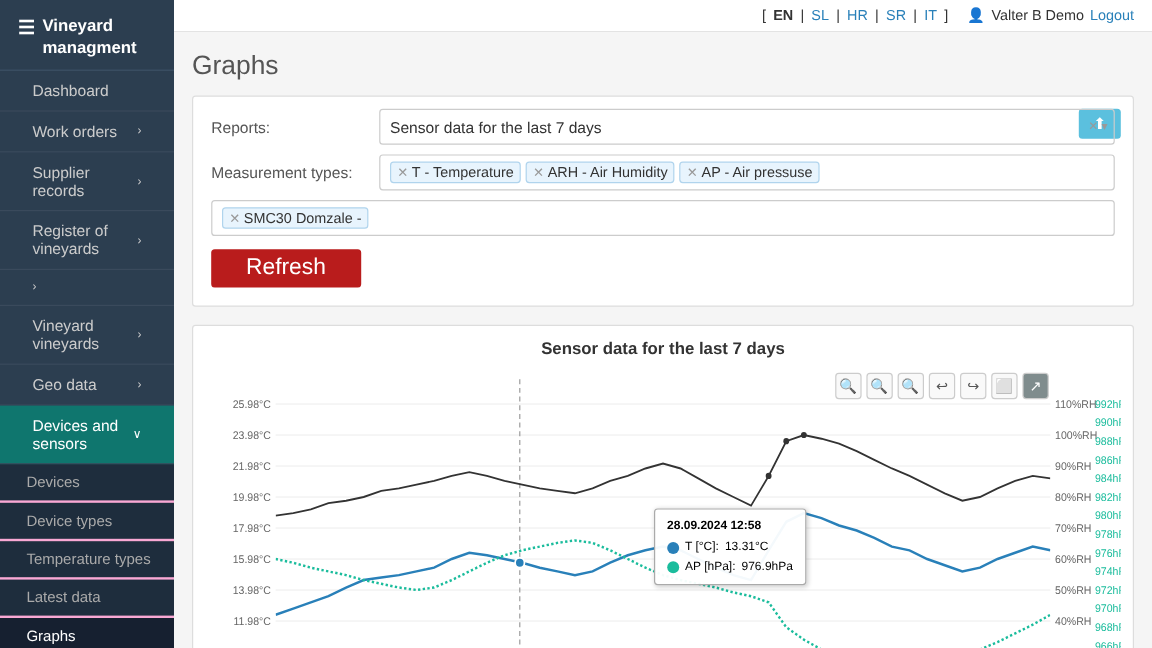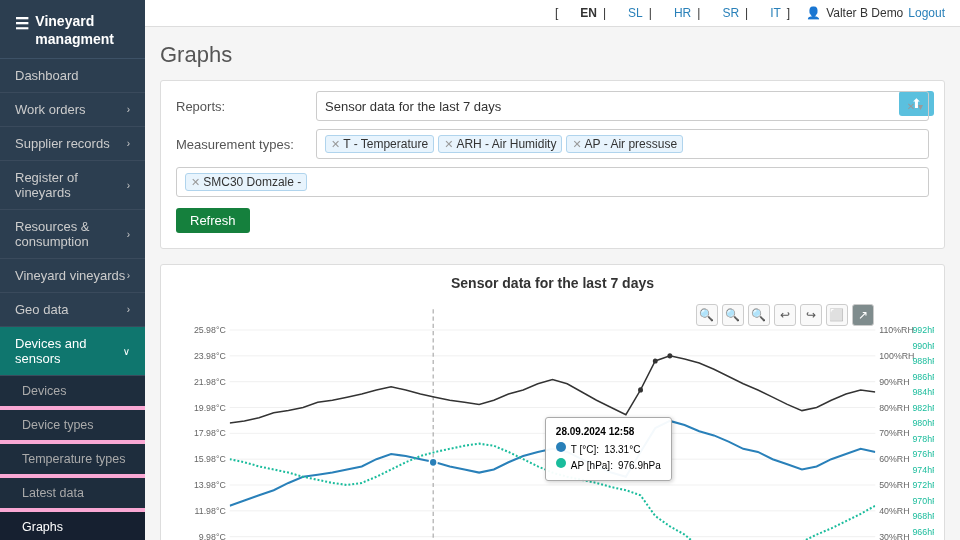--- a/index.html
+++ b/index.html
@@ -25,37 +25,37 @@
       align-items: flex-start;
       gap: 6px;
       border-bottom: 1px solid #3d5166;
     }
     .sidebar-header .hamburger {
       margin-top: 2px;
       font-size: 16px;
       flex-shrink: 0;
     }
     .sidebar-item {
-      padding: 9px 15px;
+      padding: 9px 27px;
       color: #ccc;
       cursor: pointer;
       display: flex;
       align-items: center;
       justify-content: space-between;
       border-bottom: 1px solid #3a4a5c;
       font-size: 13px;
     }
     .sidebar-item.active { background: #0f766e; color: #fff; }
     .sidebar-sub { background: #1e2d3d; }
     .sidebar-sub .sidebar-subitem {
       padding: 8px 15px 8px 22px;
       color: #aaa;
       cursor: pointer;
       font-size: 12.5px;
-      border-bottom: 4px solid #f9a8d4;
+      border-bottom: 2px solid #f9a8d4;
     }
     .sidebar-sub .sidebar-subitem.active-sub { color: #fff; background: #162030; }
     .chevron { font-size: 10px; }
 
     
     #main {
       flex: 1;
       display: flex;
       flex-direction: column;
       overflow: hidden;
@@ -67,21 +67,21 @@
       border-bottom: 1px solid #ddd;
       padding: 6px 15px;
       display: flex;
       align-items: center;
       justify-content: flex-end;
       font-size: 12px;
       color: #333;
       gap: 6px;
       flex-shrink: 0;
     }
-    .lang-link { color: #2980b9; text-decoration: none; cursor: pointer; margin-left: 16px; }
+    .lang-link { color: #2980b9; text-decoration: none; cursor: pointer; }
     .lang-link.active { font-weight: bold; color: #333; }
     .user-info { display: flex; align-items: center; gap: 5px; margin-left: 10px; }
     .logout-link { color: #2980b9; cursor: pointer; }
 
     
     #content {
       flex: 1;
       overflow-y: auto;
       padding: 15px;
       background: #f5f5f5;
@@ -143,27 +143,27 @@
       position: absolute;
       right: 5px;
       top: 50%;
       transform: translateY(-50%);
       display: flex;
       gap: 3px;
       font-size: 10px;
       color: #999;
     }
     .refresh-btn {
-      background: #15803d;
+      background: #b91c1c;
       color: #fff;
       border: none;
       border-radius: 3px;
-      padding: 5px 14px;
+      padding: 5px 29px;
       cursor: pointer;
-      font-size: 13px;
+      font-size: 19px;
       margin-top: 3px;
     }
 
     .print-btn {
       position: absolute;
       top: 10px;
       right: 10px;
       background: #5bc0de;
       color: #fff;
       border: none;
@@ -206,21 +206,21 @@
       border: 1px solid #aaa;
       border-radius: 3px;
       padding: 6px 10px;
       font-size: 10px;
       pointer-events: none;
       line-height: 1.6;
       z-index: 10;
       box-shadow: 1px 1px 4px rgba(0,0,0,0.2);
     }
     .tooltip-title { font-weight: bold; margin-bottom: 2px; }
-    .tooltip-row { display: flex; align-items: flex-start; gap: 5px; }
+    .tooltip-row { display: flex; align-items: center; gap: 5px; }
     .tooltip-color { width: 10px; height: 10px; border-radius: 50%; }
     
     .chart-toolbar {
       position: absolute;
       right: 60px;
       top: 5px;
       display: flex;
       gap: 4px;
     }
     .toolbar-icon {
@@ -256,21 +256,20 @@
   </div>
   <div class="sidebar-item">
     <span>Supplier records</span>
     <span class="chevron">›</span>
   </div>
   <div class="sidebar-item">
     <span>Register of vineyards</span>
     <span class="chevron">›</span>
   </div>
   <div class="sidebar-item">
-    <span>Resources &amp; consumption</span>
     <span class="chevron">›</span>
   </div>
   <div class="sidebar-item">
     <span>Vineyard vineyards</span>
     <span class="chevron">›</span>
   </div>
   <div class="sidebar-item">
     <span>Geo data</span>
     <span class="chevron">›</span>
   </div>

